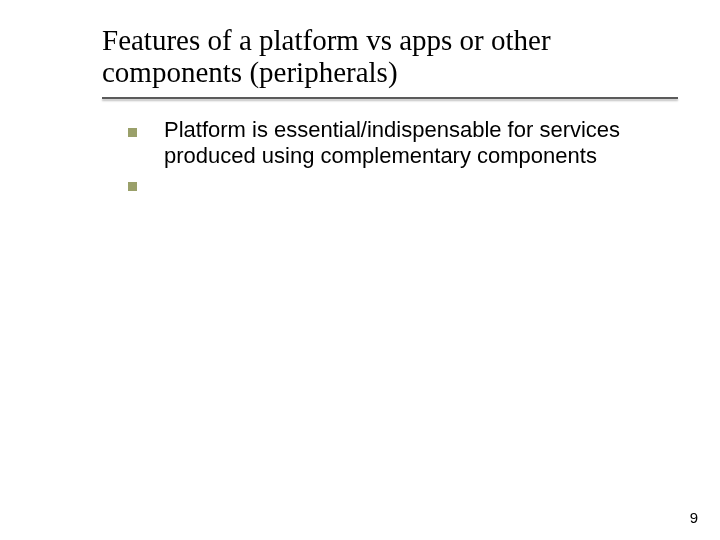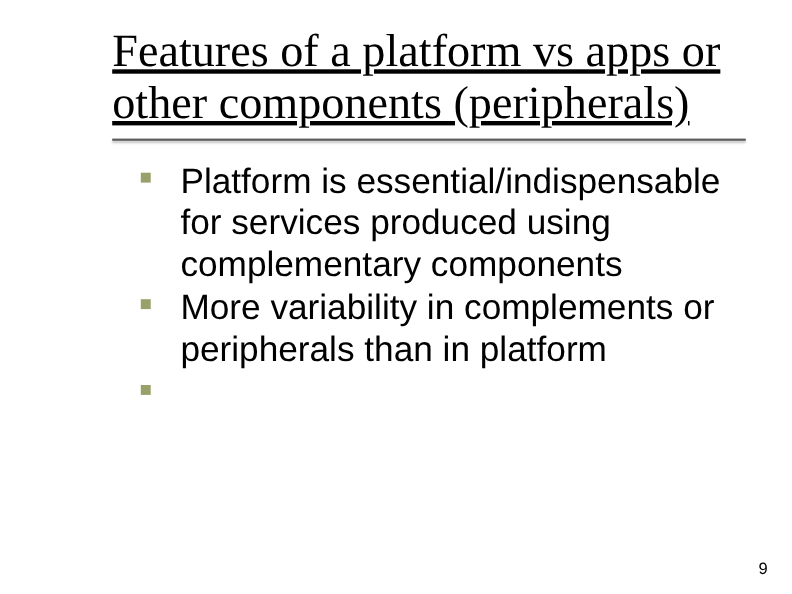--- a/index.html
+++ b/index.html
@@ -15,42 +15,41 @@
   }
   .slide {
     position: relative;
     width: 720px;
     height: 540px;
     box-sizing: border-box;
     padding: 24px 42px 0 102px;
   }
   .title {
     font-family: "Times New Roman", Times, serif;
-    font-size: 42px;
+    font-size: 29px;
     line-height: 1.12;
     font-weight: 400;
     margin: 0 0 8px 0;
     letter-spacing: 0px;
-    text-decoration: underline;
   }
   .underline {
     height: 2px;
     background: #5b5b5b;
     box-shadow: 0 2px 2px rgba(0,0,0,0.25);
     margin: 6px 0 18px 0;
     width: 100%;
   }
   ul.bullets {
     list-style: none;
     margin: 0;
     padding: 0 0 0 26px;
   }
   ul.bullets li {
     position: relative;
-    font-size: 32px;
+    font-size: 22px;
     line-height: 1.18;
     margin: 0 0 2px 0;
     padding-left: 36px;
   }
   ul.bullets li .sq {
     position: absolute;
     left: 0;
     top: 11px;
     width: 9px;
     height: 9px;
@@ -71,20 +70,19 @@
 <div class="slide">
   <h1 class="title">Features of a platform vs apps or other components (peripherals)</h1>
   <div class="underline"></div>
   <ul class="bullets">
     <li>
       <span class="sq"></span>
       <span>Platform is essential/indispensable for services produced using complementary components</span>
     </li>
     <li>
       <span class="sq"></span>
-      <span>More variability in complements or peripherals than in platform</span>
     </li>
     <li>
       <span class="sq"></span>
     </li>
   </ul>
   <div class="pagenum">9</div>
 </div>
 
 </body></html>

